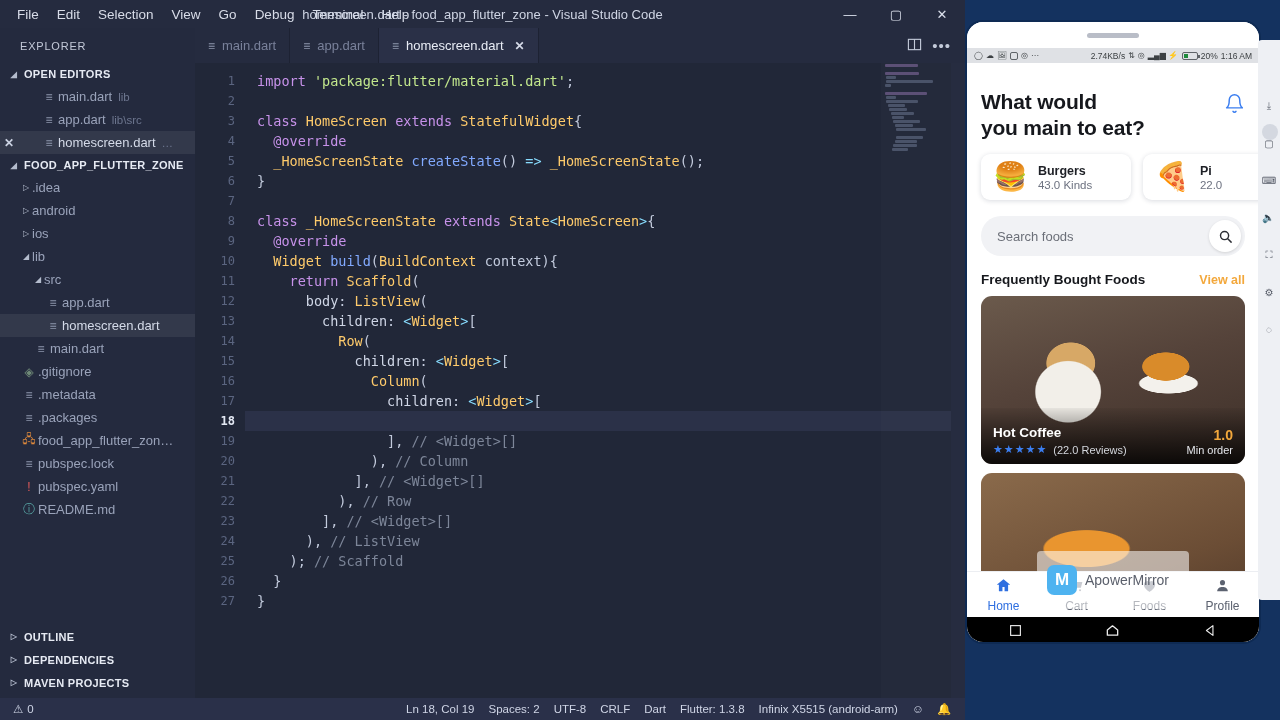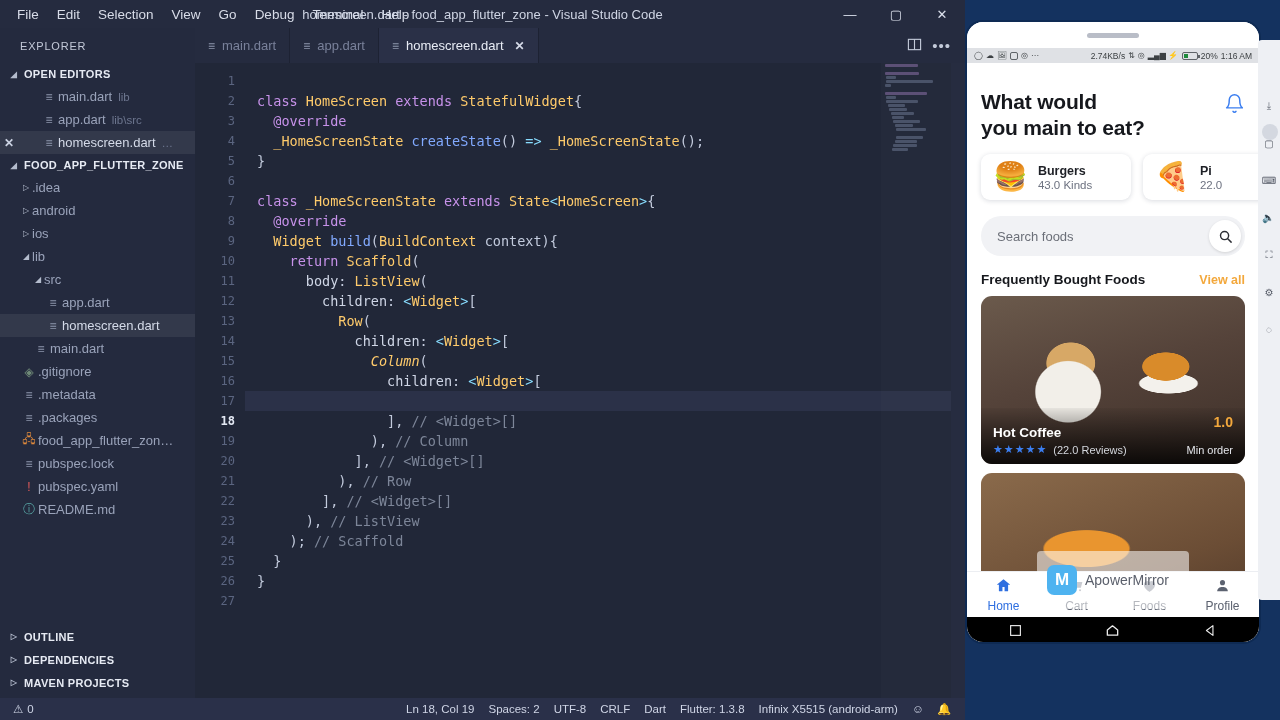--- a/index.html
+++ b/index.html
@@ -204,21 +204,21 @@
     position: absolute; left: 0; right: 0; bottom: 0; height: 56px;
     background: linear-gradient(to top, rgba(0,0,0,.82), rgba(0,0,0,.05));
     display: flex; align-items: flex-end; padding: 0 12px 8px 12px;
   }
   .fo-left .fname { color: #fff; font-size: 13.5px; font-weight: bold; }
   .fo-left .frow { display: flex; align-items: center; gap: 6px; margin-top: 3px; }
   .stars { color: #3b7ef0; font-size: 11px; letter-spacing: 1px; }
   .reviews { color: #d3d6dc; font-size: 11px; }
   .fo-right { margin-left: auto; text-align: right; }
   .fprice { color: #f3a83c; font-size: 14px; font-weight: bold; }
-  .fmin { color: #e3e5ea; font-size: 11px; margin-top: 14px; }
+  .fmin { color: #e3e5ea; font-size: 11px; margin-top: 1px; }
 
   .bottom-nav {
     position: absolute; left: 0; right: 0; bottom: 66px; height: 46px; background: #fff;
     display: flex; align-items: center; border-top: 1px solid #eceef2;
   }
   .nav-item { flex: 1; display: flex; flex-direction: column; align-items: center; gap: 2px; }
   .nav-lbl { font-size: 12px; color: #5c6270; }
   .nav-item.active .nav-lbl { color: #2f6fe0; }
 
   .sysnav {
@@ -458,35 +458,36 @@
                 <div>20</div>
                 <div>21</div>
                 <div>22</div>
                 <div>23</div>
                 <div>24</div>
                 <div>25</div>
                 <div>26</div>
                 <div>27</div>
               </div>
             <div class="codelines" id="codelines">
+                <div class="cl"><span class="tok-kw" style="color: rgb(199, 146, 234);">import </span><span class="tok-str" style="color: rgb(195, 232, 141);">'package:flutter/material.dart'</span><span class="tok-plain" style="color: rgb(195, 203, 221);">;</span></div>
                 <div class="cl">&nbsp;</div>
                 <div class="cl"><span class="tok-kw" style="color: rgb(199, 146, 234);">class </span><span class="tok-type" style="color: rgb(255, 203, 107);">HomeScreen</span><span class="tok-kw" style="color: rgb(199, 146, 234);"> extends </span><span class="tok-type" style="color: rgb(255, 203, 107);">StatefulWidget</span><span class="tok-plain" style="color: rgb(195, 203, 221);">{</span></div>
                 <div class="cl"><span class="tok-plain" style="color: rgb(195, 203, 221);">  </span><span class="tok-kw" style="color: rgb(199, 146, 234);">@override</span></div>
                 <div class="cl"><span class="tok-plain" style="color: rgb(195, 203, 221);">  </span><span class="tok-type" style="color: rgb(255, 203, 107);">_HomeScreenState</span><span class="tok-plain" style="color: rgb(195, 203, 221);"> </span><span class="tok-fn" style="color: rgb(130, 170, 255);">createState</span><span class="tok-plain" style="color: rgb(195, 203, 221);">()</span><span class="tok-punc" style="color: rgb(137, 221, 255);"> =&gt; </span><span class="tok-type" style="color: rgb(255, 203, 107);">_HomeScreenState</span><span class="tok-plain" style="color: rgb(195, 203, 221);">();</span></div>
                 <div class="cl"><span class="tok-plain" style="color: rgb(195, 203, 221);">}</span></div>
                 <div class="cl">&nbsp;</div>
                 <div class="cl"><span class="tok-kw" style="color: rgb(199, 146, 234);">class </span><span class="tok-type" style="color: rgb(255, 203, 107);">_HomeScreenState</span><span class="tok-kw" style="color: rgb(199, 146, 234);"> extends </span><span class="tok-type" style="color: rgb(255, 203, 107);">State</span><span class="tok-punc" style="color: rgb(137, 221, 255);">&lt;</span><span class="tok-type" style="color: rgb(255, 203, 107);">HomeScreen</span><span class="tok-punc" style="color: rgb(137, 221, 255);">&gt;</span><span class="tok-plain" style="color: rgb(195, 203, 221);">{</span></div>
                 <div class="cl"><span class="tok-plain" style="color: rgb(195, 203, 221);">  </span><span class="tok-kw" style="color: rgb(199, 146, 234);">@override</span></div>
                 <div class="cl"><span class="tok-plain" style="color: rgb(195, 203, 221);">  </span><span class="tok-type" style="color: rgb(255, 203, 107);">Widget </span><span class="tok-fn" style="color: rgb(130, 170, 255);">build</span><span class="tok-plain" style="color: rgb(195, 203, 221);">(</span><span class="tok-type" style="color: rgb(255, 203, 107);">BuildContext</span><span class="tok-plain" style="color: rgb(195, 203, 221);"> context){</span></div>
                 <div class="cl"><span class="tok-plain" style="color: rgb(195, 203, 221);">    </span><span class="tok-kw" style="color: rgb(199, 146, 234);">return </span><span class="tok-type" style="color: rgb(255, 203, 107);">Scaffold</span><span class="tok-plain" style="color: rgb(195, 203, 221);">(</span></div>
                 <div class="cl"><span class="tok-var" style="color: rgb(207, 214, 230);">      body</span><span class="tok-plain" style="color: rgb(195, 203, 221);">: </span><span class="tok-type" style="color: rgb(255, 203, 107);">ListView</span><span class="tok-plain" style="color: rgb(195, 203, 221);">(</span></div>
                 <div class="cl"><span class="tok-var" style="color: rgb(207, 214, 230);">        children</span><span class="tok-plain" style="color: rgb(195, 203, 221);">: </span><span class="tok-punc" style="color: rgb(137, 221, 255);">&lt;</span><span class="tok-type" style="color: rgb(255, 203, 107);">Widget</span><span class="tok-punc" style="color: rgb(137, 221, 255);">&gt;</span><span class="tok-plain" style="color: rgb(195, 203, 221);">[</span></div>
                 <div class="cl"><span class="tok-plain" style="color: rgb(195, 203, 221);">          </span><span class="tok-type" style="color: rgb(255, 203, 107); margin-top: 32px;">Row</span><span class="tok-plain" style="color: rgb(195, 203, 221);">(</span></div>
                 <div class="cl"><span class="tok-var" style="color: rgb(207, 214, 230);">            children</span><span class="tok-plain" style="color: rgb(195, 203, 221);">: </span><span class="tok-punc" style="color: rgb(137, 221, 255);">&lt;</span><span class="tok-type" style="color: rgb(255, 203, 107);">Widget</span><span class="tok-punc" style="color: rgb(137, 221, 255);">&gt;</span><span class="tok-plain" style="color: rgb(195, 203, 221);">[</span></div>
-                <div class="cl"><span class="tok-plain" style="color: rgb(195, 203, 221);">              </span><span class="tok-type" style="color: rgb(255, 203, 107); font-style: italic;">Column</span><span class="tok-plain" style="color: rgb(195, 203, 221);">(</span></div>
+                <div class="cl"><span class="tok-plain" style="color: rgb(195, 203, 221);">              </span><span class="tok-type" style="color: rgb(255, 203, 107);">Column</span><span class="tok-plain" style="color: rgb(195, 203, 221);">(</span></div>
                 <div class="cl"><span class="tok-var" style="color: rgb(207, 214, 230);">                children</span><span class="tok-plain" style="color: rgb(195, 203, 221);">: </span><span class="tok-punc" style="color: rgb(137, 221, 255);">&lt;</span><span class="tok-type" style="color: rgb(255, 203, 107);">Widget</span><span class="tok-punc" style="color: rgb(137, 221, 255);">&gt;</span><span class="tok-plain" style="color: rgb(195, 203, 221);">[</span></div>
                 <div class="cl cur">&nbsp;</div>
                 <div class="cl"><span class="tok-plain" style="color: rgb(195, 203, 221);">                ], </span><span class="tok-com" style="color: rgb(125, 134, 153);">// &lt;Widget&gt;[]</span></div>
                 <div class="cl"><span class="tok-plain" style="color: rgb(195, 203, 221);">              ), </span><span class="tok-com" style="color: rgb(125, 134, 153);">// Column</span></div>
                 <div class="cl"><span class="tok-plain" style="color: rgb(195, 203, 221);">            ], </span><span class="tok-com" style="color: rgb(125, 134, 153);">// &lt;Widget&gt;[]</span></div>
                 <div class="cl"><span class="tok-plain" style="color: rgb(195, 203, 221);">          ), </span><span class="tok-com" style="color: rgb(125, 134, 153);">// Row</span></div>
                 <div class="cl"><span class="tok-plain" style="color: rgb(195, 203, 221);">        ], </span><span class="tok-com" style="color: rgb(125, 134, 153);">// &lt;Widget&gt;[]</span></div>
                 <div class="cl"><span class="tok-plain" style="color: rgb(195, 203, 221);">      ), </span><span class="tok-com" style="color: rgb(125, 134, 153);">// ListView</span></div>
                 <div class="cl"><span class="tok-plain" style="color: rgb(195, 203, 221);">    ); </span><span class="tok-com" style="color: rgb(125, 134, 153);">// Scaffold</span></div>
                 <div class="cl"><span class="tok-plain" style="color: rgb(195, 203, 221);">  }</span></div>

